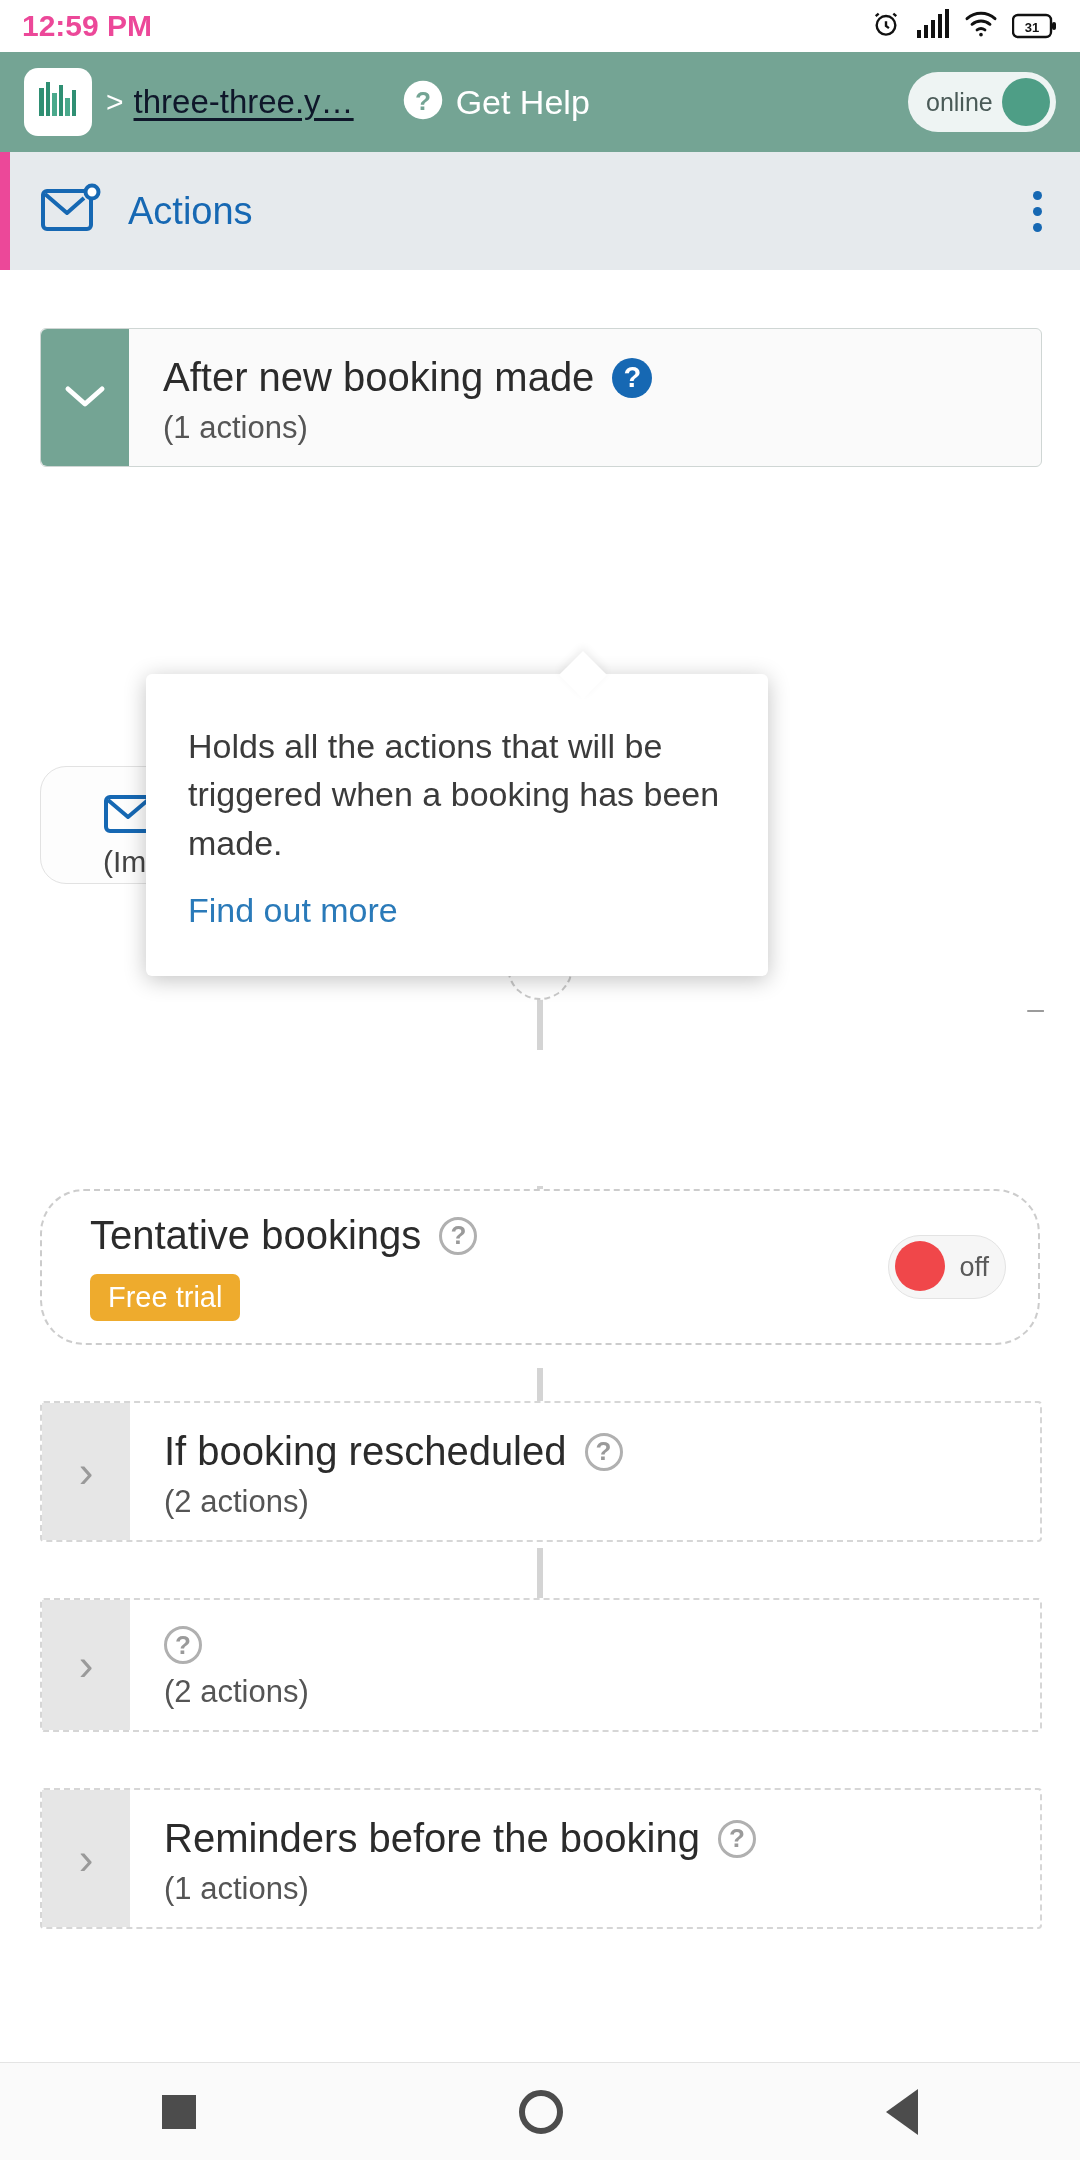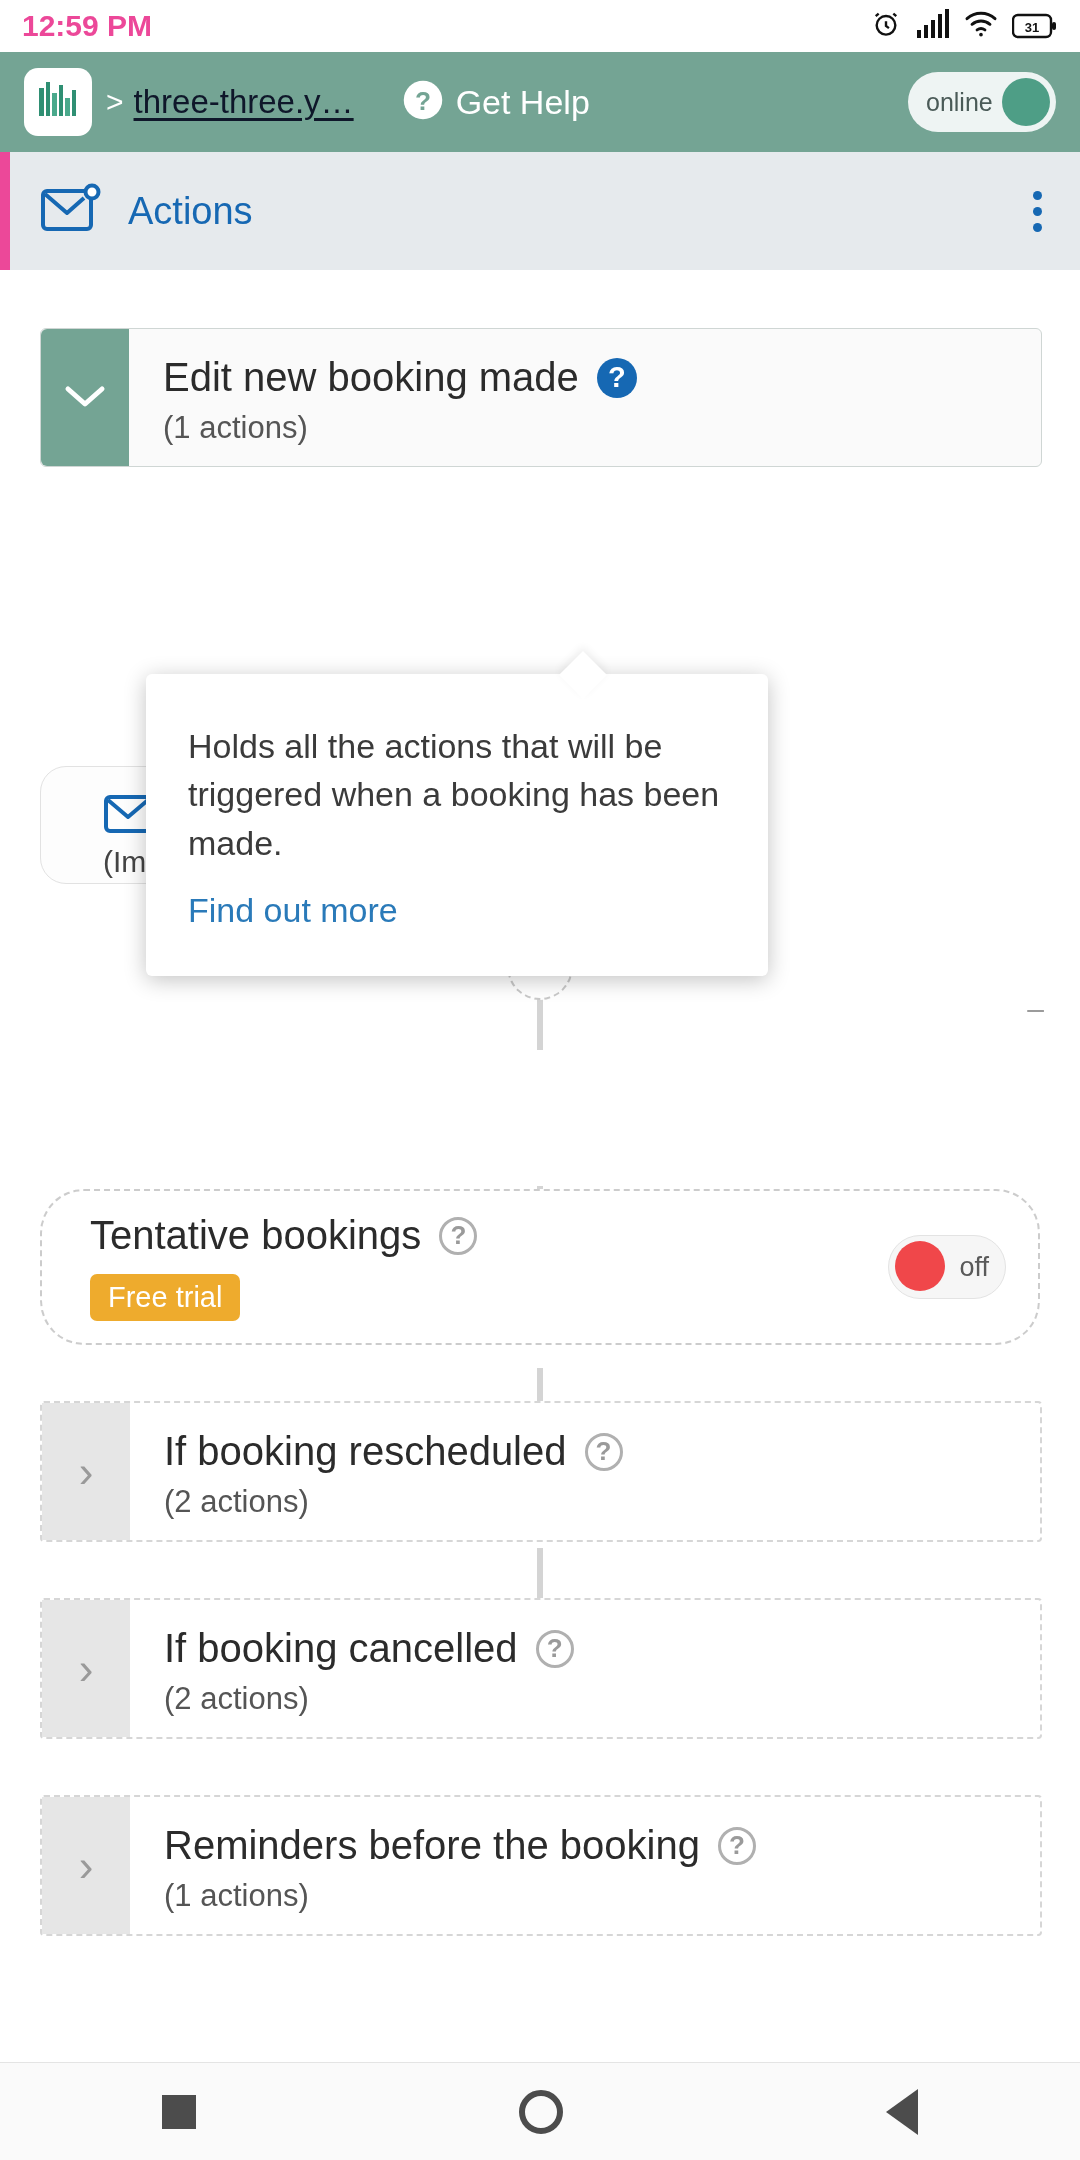--- a/index.html
+++ b/index.html
@@ -363,21 +363,21 @@
   <div class="card-exp">
     <div class="handle">
       <span>
         <svg width="46" height="30" viewBox="0 0 46 30" fill="none" stroke="#ffffff" stroke-width="5" stroke-linecap="round" stroke-linejoin="round">
           <path d="M6 8 23 23 40 8"></path>
         </svg>
       </span>
     </div>
     <div class="body">
       <div class="card-title-row">
-        <span class="card-title">Edit new booking made</span>
+        <span class="card-title">After new booking made</span>
         <span class="help-blue">?</span>
       </div>
       <div class="card-sub">(1 actions)</div>
     </div>
   </div>
 
   <div class="inner-card">
     <div class="inner-row">
       <span>
         <svg width="52" height="42" viewBox="0 0 52 42" fill="none" stroke="#1668b3" stroke-width="4" stroke-linejoin="round">
@@ -433,21 +433,20 @@
   </div>
 
   <div style="height:56px;"></div>
 
   <div class="card-col">
     <div class="handle">
       <span class="chev-r">›</span>
     </div>
     <div class="body">
       <div class="card-title-row">
-        <span class="card-title">If booking cancelled</span>
         <span class="help-grey">?</span>
       </div>
       <div class="card-sub">(2 actions)</div>
     </div>
   </div>
 
   <div style="height:56px;"></div>
 
   <div class="card-col">
     <div class="handle">

